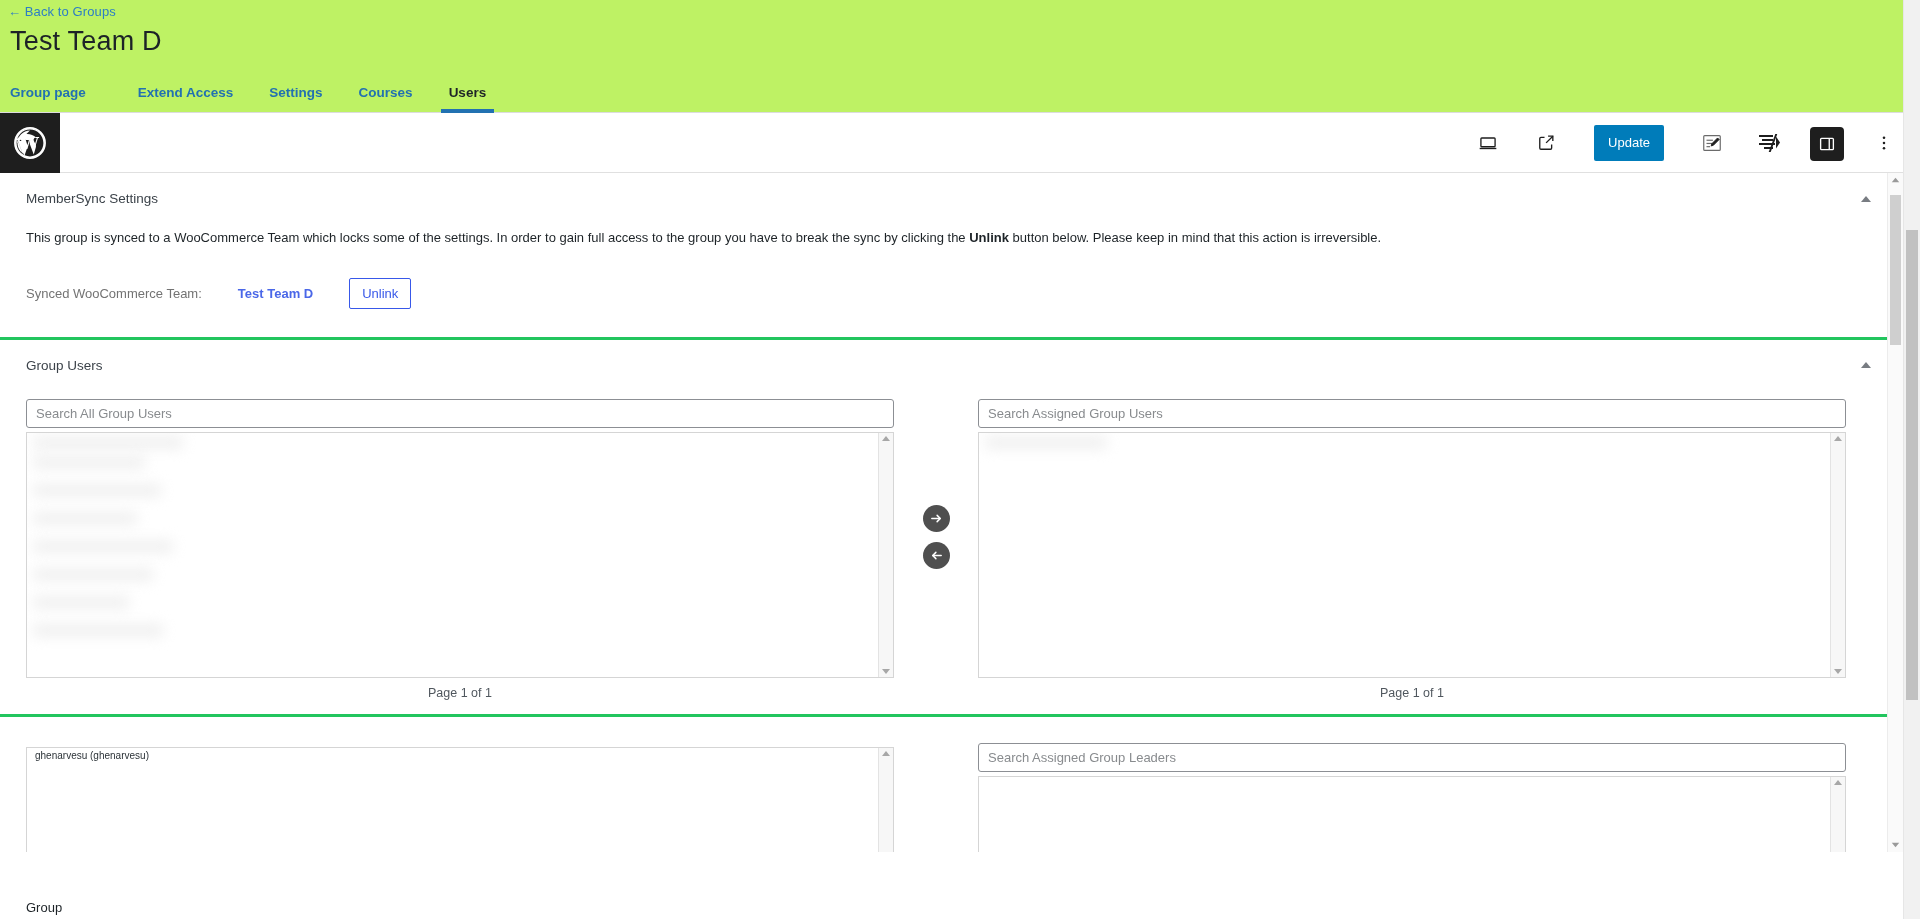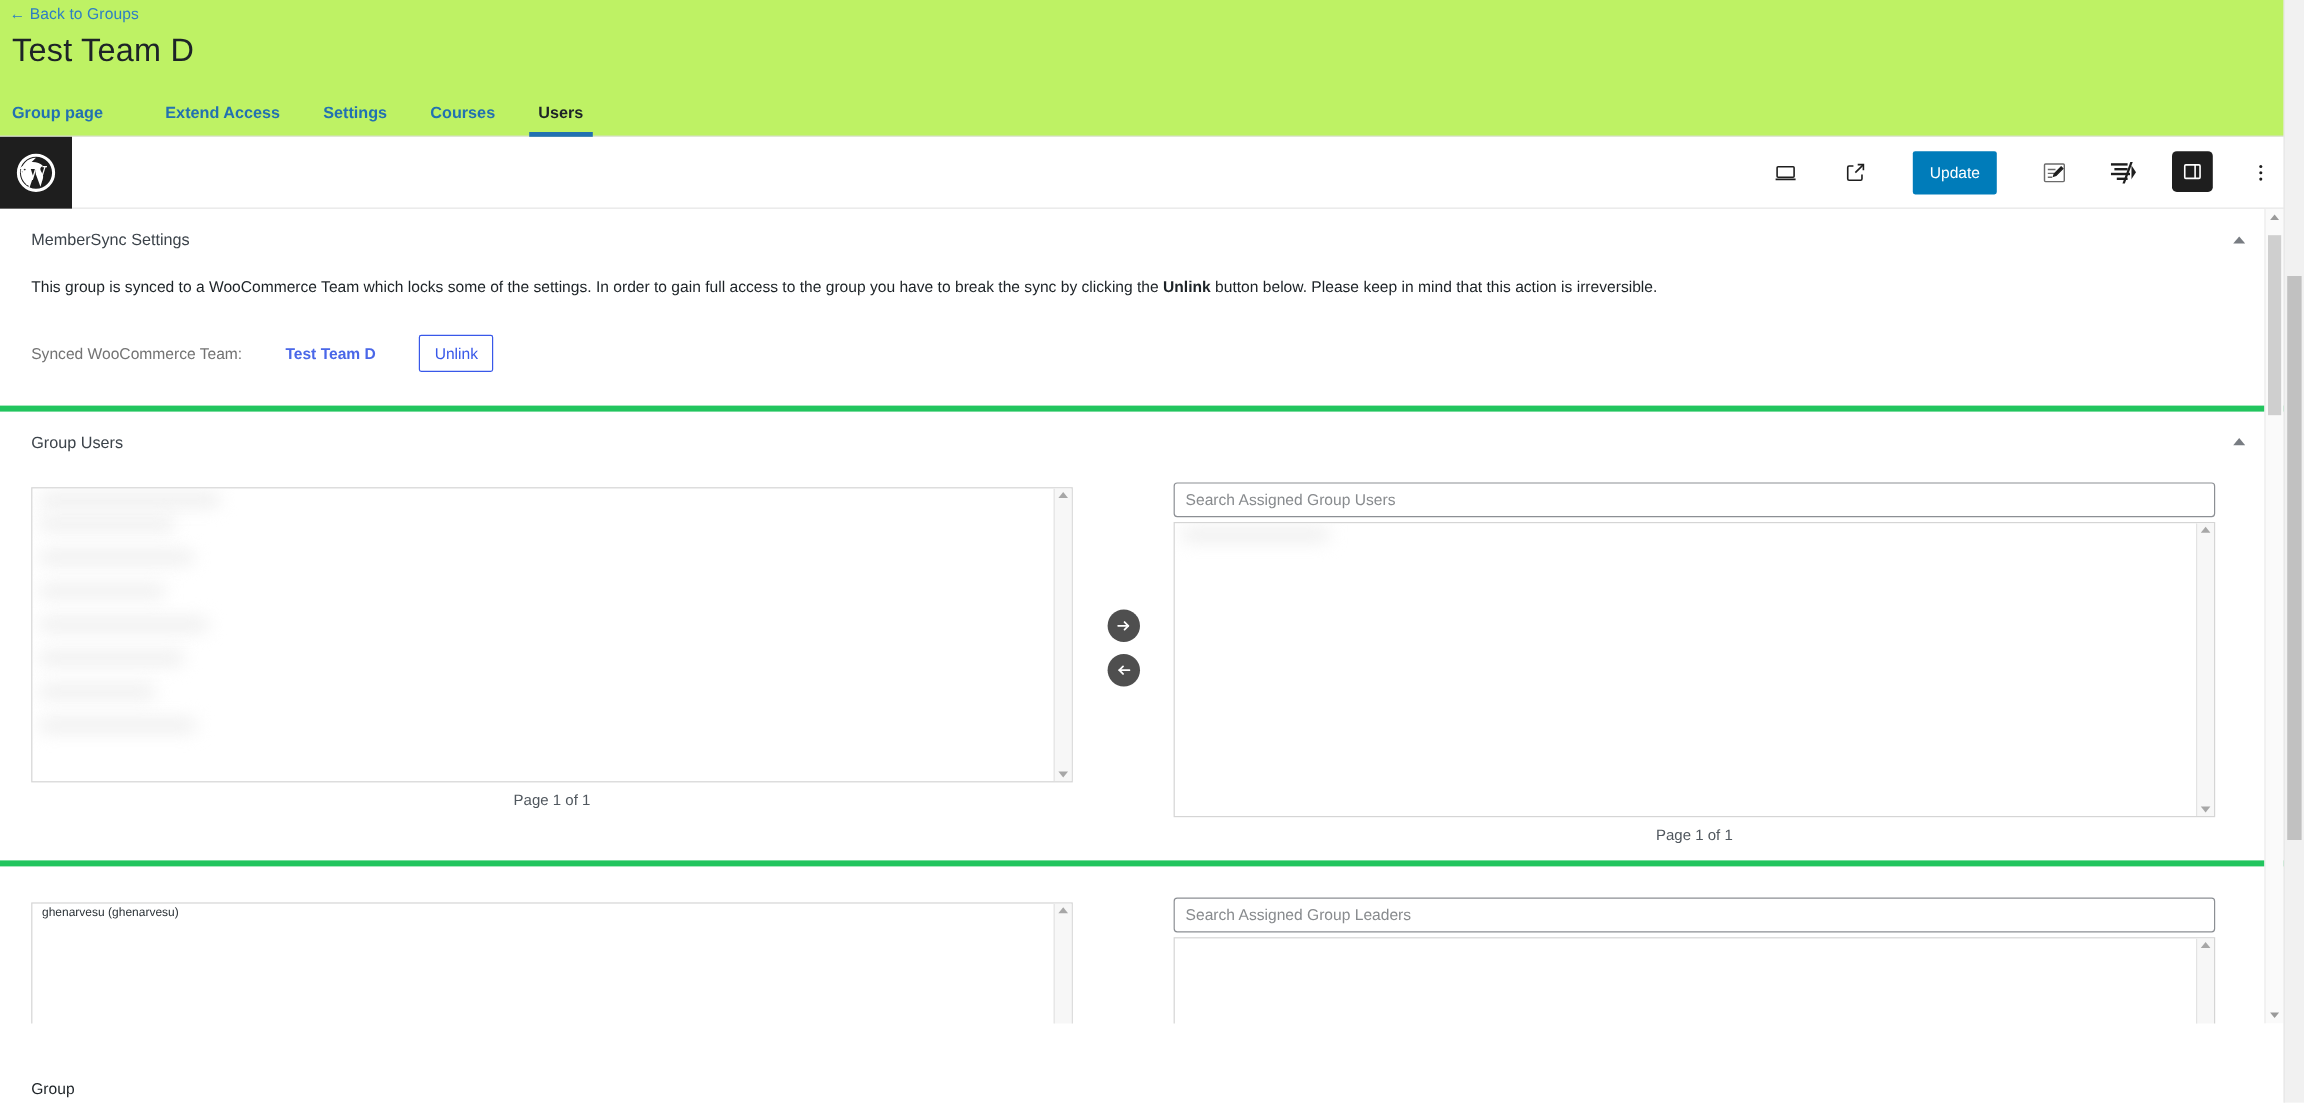--- a/index.html
+++ b/index.html
@@ -70,21 +70,21 @@
     width: 60px; height: 60px;
     background: #1e1e1e;
     display: flex; align-items: center; justify-content: center;
     flex: 0 0 60px;
     cursor: pointer;
   }
   .wp-logo-box svg { display:block; }
   .toolbar-spacer { flex: 1 1 auto; }
   .toolbar-right {
     display: flex;
-    align-items: flex-start;
+    align-items: flex-end;
     gap: 22px;
     padding-right: 18px;
   }
   .tb-icon {
     width: 36px; height: 36px;
     display: flex; align-items: center; justify-content: center;
     cursor: pointer;
     color: #1e1e1e;
     border-radius: 2px;
   }
@@ -114,21 +114,21 @@
   }
 
   
   .canvas {
     position: relative;
     height: 679px;
     background: #fff;
     overflow: hidden;
   }
   .section {
-    border-bottom: 5px solid #22c55e;
+    border-bottom: 3px solid #22c55e;
     padding: 0 0 0 0;
   }
   .section-head {
     display: flex;
     align-items: center;
     padding: 18px 26px 0 26px;
   }
   .section-title {
     font-size: 13.5px;
     color: #3c434a;
@@ -421,20 +421,21 @@
       <span class="collapse-arrow">
         <svg width="12" height="8" viewBox="0 0 12 8" fill="#787c82">
             <polygon points="6,1 11,7 1,7"></polygon>
           </svg>
       </span>
     </div>
     <div class="section-body">
       <div class="dual">
 
         <div class="list-col">
+          <input class="search-input" type="text" placeholder="Search All Group Users" style="">
           <div class="list-box">
             <div class="list-inner">
               <div class="redacted" style="left:6px;  top:4px;   width:150px; height:11px;"></div>
               <div class="redacted" style="left:6px;  top:24px;  width:112px; height:11px;"></div>
               <div class="redacted" style="left:6px;  top:52px;  width:128px; height:11px;"></div>
               <div class="redacted" style="left:6px;  top:80px;  width:104px; height:11px;"></div>
               <div class="redacted" style="left:6px;  top:108px; width:140px; height:11px;"></div>
               <div class="redacted" style="left:6px;  top:136px; width:120px; height:11px;"></div>
               <div class="redacted" style="left:6px;  top:164px; width:96px;  height:11px;"></div>
               <div class="redacted" style="left:6px;  top:192px; width:130px; height:11px;"></div>

